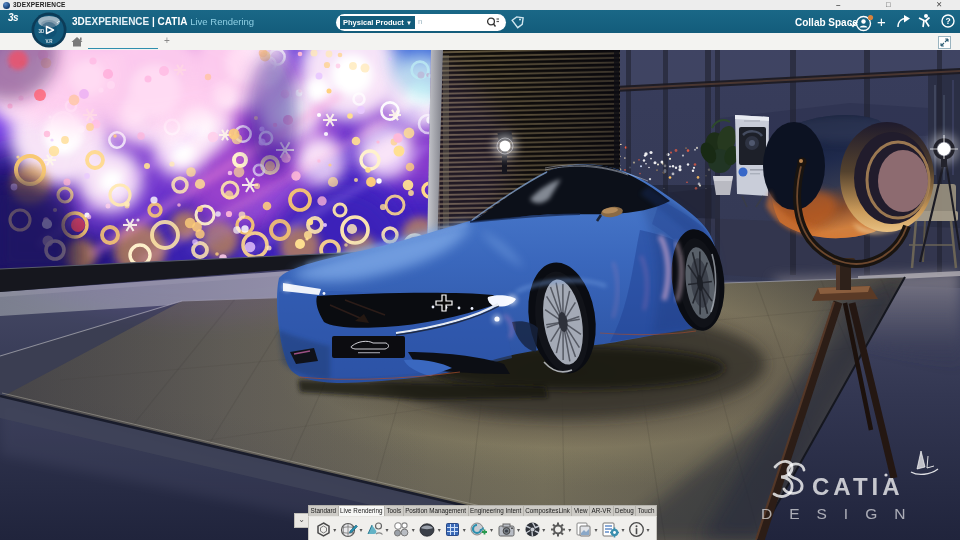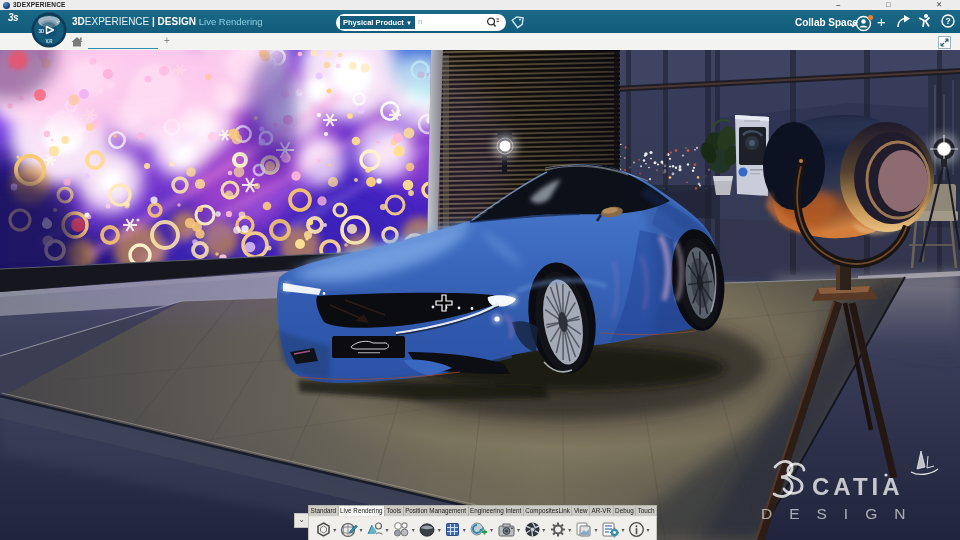--- a/index.html
+++ b/index.html
@@ -5,21 +5,21 @@
 #app{position:relative;width:960px;height:540px;overflow:hidden;font-family:"Liberation Sans",sans-serif;background:#16171f;}
 .abs{position:absolute;}
 #titlebar{position:absolute;top:0;left:0;width:960px;height:10px;background:#ededed;}
 #titlebar .tb-ico{position:absolute;left:3px;top:1.5px;width:7px;height:7px;border-radius:50%;background:radial-gradient(circle at 35% 30%,#5a8ac8,#123a6e 70%);}
 #titlebar .tb-txt{position:absolute;left:13px;top:1px;font-size:6.5px;font-weight:bold;color:#222;letter-spacing:0.2px;}
 #titlebar .wbtn{position:absolute;top:0;font-size:8px;color:#444;line-height:9px;}
 #bluebar{position:absolute;top:10px;left:0;width:960px;height:23px;background:linear-gradient(#1a6887,#135c7b);}
 #logo3ds{position:absolute;left:8px;top:2px;}
 #compass{position:absolute;left:31px;top:12px;width:36px;height:36px;z-index:30;}
 #brand{position:absolute;left:72px;top:6px;font-size:10px;color:#fff;white-space:nowrap;}
-#brand .lt{font-weight:normal;color:#e8f2f7;}
+#brand .lt{font-weight:bold;color:#e8f2f7;}
 #brand .lr{font-size:9.5px;color:#8fcfe4;}
 #search{position:absolute;left:336px;top:3.5px;width:170px;height:17px;background:#fff;border-radius:9px;}
 #search .dd{position:absolute;left:4px;top:2px;height:13px;background:#135c7b;color:#fff;font-size:7.5px;font-weight:bold;line-height:13px;padding:0 3px;}
 #search .ph{position:absolute;left:82px;top:3px;font-size:8px;color:#9fb8c4;}
 #collab{position:absolute;left:795px;top:7px;font-size:10px;color:#fff;font-weight:bold;}
 #tabbar{position:absolute;top:33px;left:0;width:960px;height:17px;background:#f3f3f1;}
 #tabbar .tabtxt{position:absolute;left:88px;top:3.5px;font-size:8.5px;font-weight:bold;font-style:italic;color:#2b2b2b;margin-top:32px;}
 #tabbar .tabul{position:absolute;left:88px;top:14.5px;width:70px;height:1.5px;background:#2e8fae;}
 #tabbar .plus{position:absolute;left:164px;top:2px;font-size:10px;color:#888;}
 #viewport{position:absolute;top:50px;left:0;width:960px;height:490px;padding-left:28px;}
@@ -39,21 +39,21 @@
 
 <div id="titlebar">
  <div class="tb-ico"></div>
       <div class="tb-txt">3DEXPERIENCE</div>
  <div class="wbtn" style="left:836px;font-weight:bold;">–</div>
  <div class="wbtn" style="left:886px;font-size:7.5px;">□</div>
  <div class="wbtn" style="left:936px;font-size:7.5px;">✕</div>
 </div>
 <div id="bluebar">
  <div id="logo3ds" style="color:#fff;font-weight:bold;font-style:italic;font-size:10px;letter-spacing:-0.5px;font-family:'Liberation Sans',sans-serif;">3s</div>
- <div id="brand"><b>3D</b><span class="lt">EXPERIENCE</span> <b>| DESIGN</b> <span class="lr">Live Rendering</span></div>
+ <div id="brand"><b>3D</b><span class="lt">EXPERIENCE</span> <b>| CATIA</b> <span class="lr">Live Rendering</span></div>
  <div id="search">
    <div class="dd">Physical Product <span style="font-size:6px;">▼</span></div>
    <div class="ph">n</div>
    <svg class="abs" style="left:150px;top:2.5px" width="14" height="12" viewBox="0 0 14 12">
      <circle cx="5" cy="5.5" r="3.4" fill="none" stroke="#333" stroke-width="1.3"></circle>
      <line x1="7.5" y1="8" x2="9.5" y2="10.5" stroke="#333" stroke-width="1.4"></line>
      <line x1="10.5" y1="3" x2="13" y2="3" stroke="#555" stroke-width="1.2"></line>
      <line x1="10.5" y1="5.5" x2="13" y2="5.5" stroke="#555" stroke-width="1.2"></line>
    </svg>
  </div>

